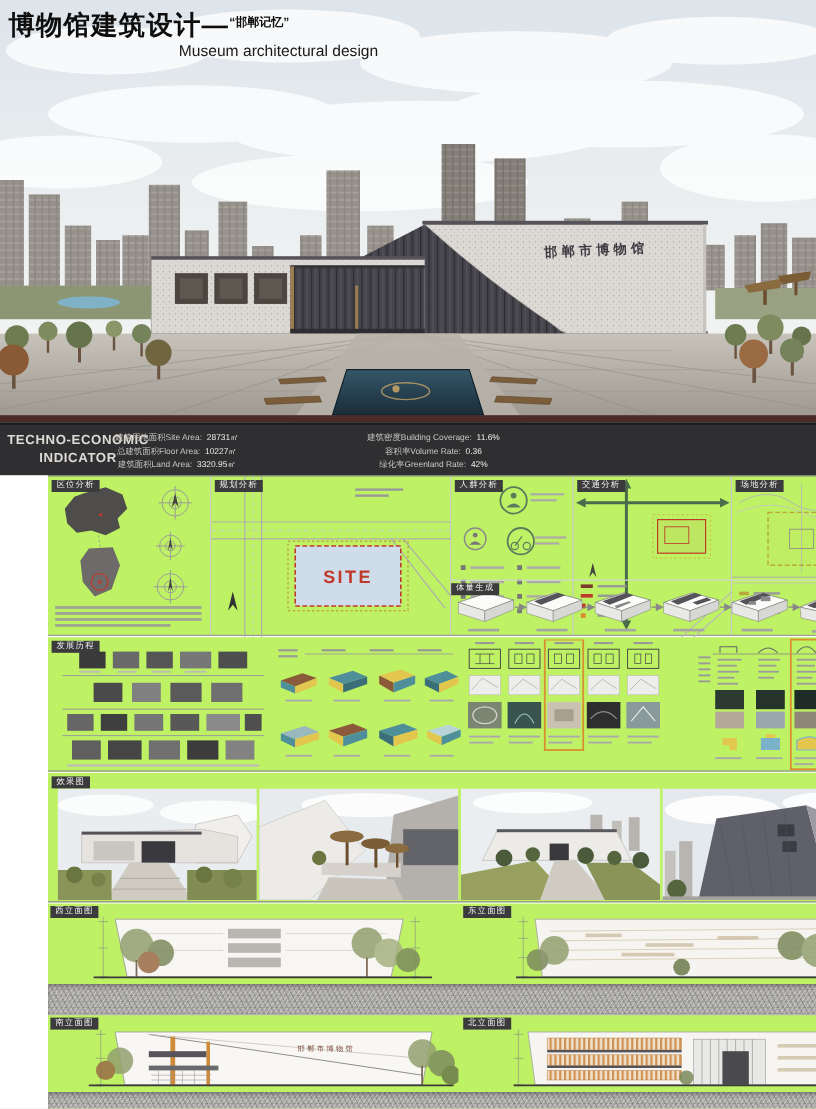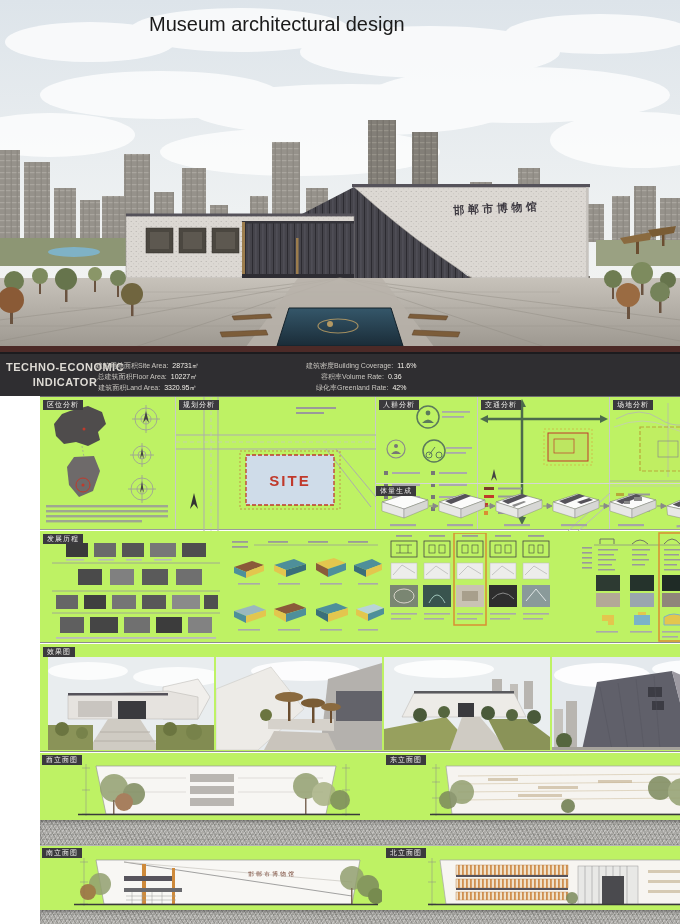--- a/index.html
+++ b/index.html
@@ -5,21 +5,21 @@
   html,body{margin:0;padding:0;background:#e8e8e8;}
   .board{position:relative;width:680px;height:924px;margin:0 auto;background:#ffffff;overflow:hidden;
          font-family:"Liberation Sans",sans-serif;}
   .abs{position:absolute;}
   svg{display:block;}
 
   
   .title-wrap{left:7px;top:10px;z-index:5;color:#0d0d0d;}
   .title-line1{font-size:22px;font-weight:bold;letter-spacing:1px;line-height:1;}
   .title-quote{font-size:10px;font-weight:bold;vertical-align:6px;letter-spacing:0;}
-  .title-line2{font-size:20px;color:#1a1a1a;margin:4px 0 0 142px;line-height:1;}
+  .title-line2{font-size:13px;color:#1a1a1a;margin:4px 0 0 142px;line-height:1;}
 
   
   .banner{left:0;top:352px;width:680px;height:44px;background:#2f2e31;border-top:2px solid #1c1b1e;
           box-sizing:border-box;color:#e9e6e1;text-align:center;}
   .banner-title{position:absolute;left:6px;top:6px;font-size:11px;font-weight:bold;line-height:1.35;
                 color:#dedbd5;letter-spacing:.5px;}
   .stat-col{position:absolute;top:6px;font-size:7px;line-height:1.6;}
   .stat-col .lab{color:#c9c6c0;}
   .stat-col .val{color:#f2efe9;margin-left:4px;}
   .col1{left:96px;} .col2{left:306px;}
@@ -215,20 +215,23 @@
       <circle cx="613" cy="279" r="9" fill="#6e7c52"></circle>
         <circle cx="642" cy="273" r="11" fill="#7d8b5e"></circle>
       <circle cx="668" cy="280" r="8" fill="#66744c"></circle>
         <circle cx="628" cy="295" r="12" fill="#9a6b42"></circle>
       <circle cx="660" cy="292" r="10" fill="#75835a"></circle>
     </g>
     <rect x="0" y="346" width="680" height="6" fill="#4c2a27"></rect>
   </svg>
 
   <div class="abs title-wrap">
+    <div class="title-line1">
+      <span>博物馆建筑设计</span><span>—</span><span class="title-quote">“邯郸记忆”</span>
+    </div>
     <div class="title-line2">Museum architectural design</div>
   </div>
 
   <div class="abs banner">
     <div class="banner-title">
       <div>TECHNO-ECONOMIC</div>
       <div>INDICATOR</div>
     </div>
     <div class="stat-col col1">
       <div><span class="lab">建筑用地面积Site Area:</span><span class="val">28731㎡</span></div>

